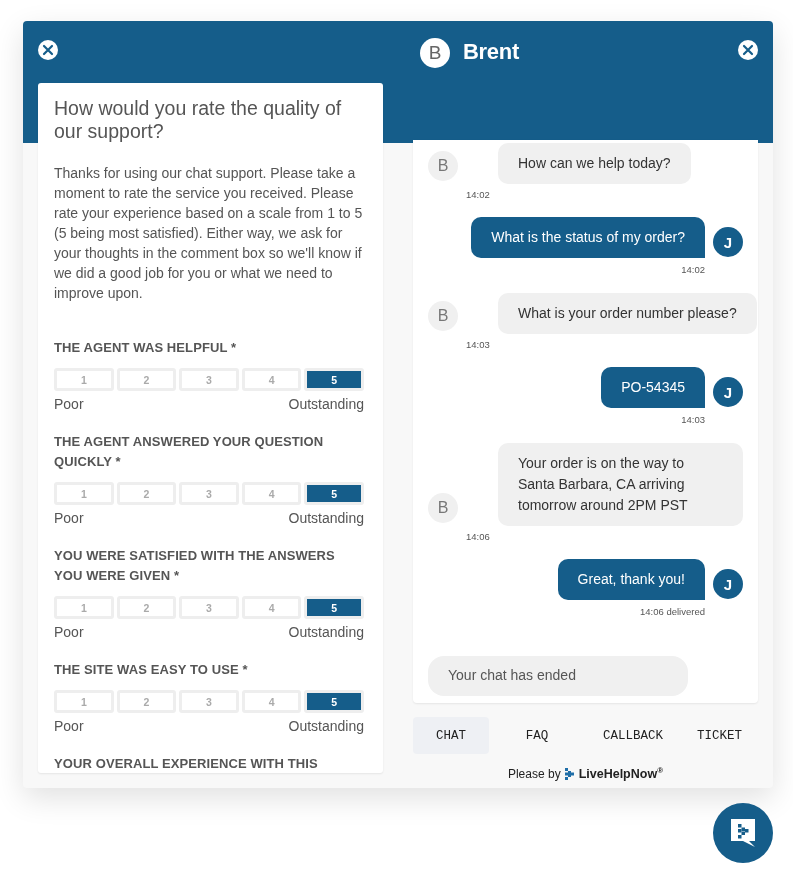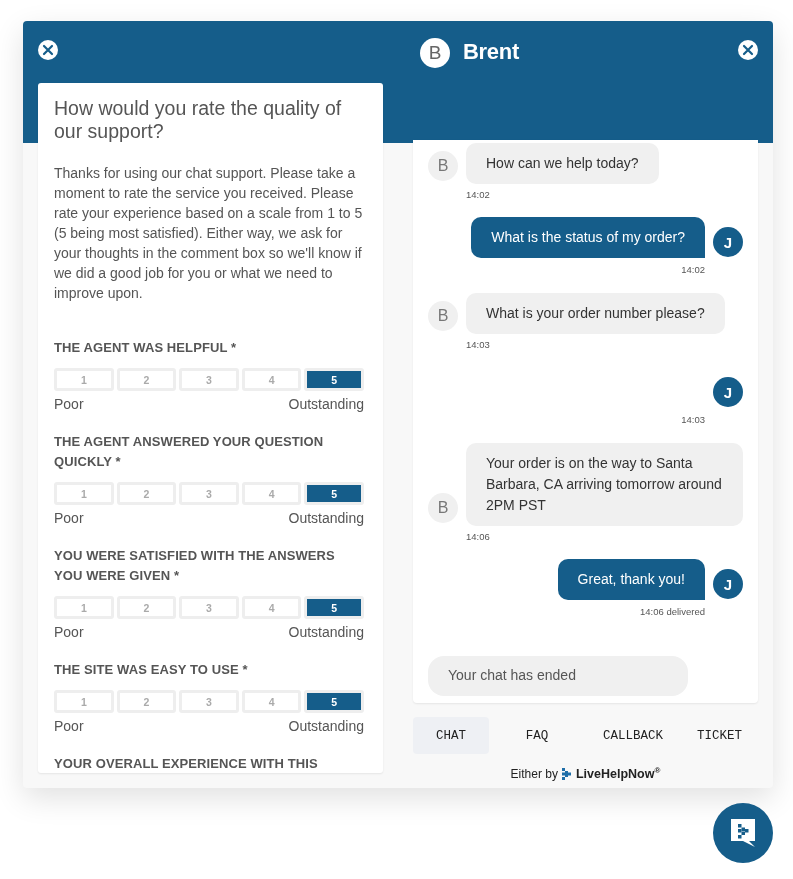--- a/index.html
+++ b/index.html
@@ -71,21 +71,21 @@
     font-size: 10.4px; line-height: 15.5px; color: #3a3a3a;
   }
   .notice a { color: #2a7bbf; text-decoration: none; }
   .chat-card {
     position: absolute; left: 390px; top: 119px; width: 345px; height: 563px;
     background: #fff; border-radius: 0 0 4px 4px; overflow: hidden;
     box-shadow: 0 1px 2px rgba(0,0,0,0.08);
   }
   .msg { position: absolute; }
   .bubble {
-    border-radius: 10px; font-size: 14px; line-height: 21px; padding: 10px 20px;
+    border-radius: 10px; font-size: 14px; line-height: 21px; padding: 10px 20px; margin-left: 32px;
   }
   .bubble.agent { background: #f0f0f0; color: #333; }
   .bubble.visitor { background: #155d8a; color: #fff; text-align: center; border-bottom-right-radius: 0; }
   .av {
     position: absolute; width: 30px; height: 30px; border-radius: 50%;
     display: flex; align-items: center; justify-content: center; font-size: 16px;
   }
   .av.agent { background: #f0f0f0; color: #777; }
   .av.visitor { background: #155d8a; color: #fff; font-weight: bold; font-size: 15px; }
   .ts { position: absolute; font-size: 9.5px; color: #555; white-space: nowrap; }
@@ -217,20 +217,23 @@
     </div>
     <div class="av visitor" style="left:300px; top:87px">J</div>
     <div class="ts" style="right:53px; top:124px">14:02</div>
 
     <div class="av agent" style="left:15px; top:161px">B</div>
     <div class="msg" style="left:53px; top:153px">
       <div class="bubble agent">What is your order number please?</div>
     </div>
     <div class="ts" style="left:53px; top:199px">14:03</div>
 
+    <div class="msg" style="right:53px; top:227px">
+      <div class="bubble visitor">PO-54345</div>
+    </div>
     <div class="av visitor" style="left:300px; top:237px">J</div>
     <div class="ts" style="right:53px; top:274px">14:03</div>
 
     <div class="av agent" style="left:15px; top:353px">B</div>
     <div class="msg" style="left:53px; top:303px; width:277px">
       <div class="bubble agent">Your order is on the way to Santa Barbara, CA arriving tomorrow around 2PM PST</div>
     </div>
     <div class="ts" style="left:53px; top:391px">14:06</div>
 
     <div class="msg" style="right:53px; top:419px">
@@ -244,21 +247,21 @@
   </div>
 
   <div class="tabs">
     <div class="tab active" style="width:76px">CHAT</div>
     <div class="tab" style="width:96px">FAQ</div>
     <div class="tab" style="width:96px">CALLBACK</div>
     <div class="tab" style="width:77px">TICKET</div>
   </div>
 
   <div class="powered">
-    <span>Either by</span>
+    <span>Please by</span>
     <svg width="10" height="12" viewBox="0 0 10 12">
       <rect x="0" y="0" width="3" height="3" fill="#1f6ea8"></rect>
         <rect x="3" y="3" width="3" height="3" fill="#1f6ea8"></rect>
       <rect x="6" y="4.5" width="3" height="3" fill="#1f6ea8"></rect>
         <rect x="3" y="6" width="3" height="3" fill="#1f6ea8"></rect>
       <rect x="0" y="9" width="3" height="3" fill="#1f6ea8"></rect>
         <rect x="0" y="4.5" width="3" height="3" fill="#1f6ea8"></rect>
     </svg>
     <span class="brand"><span>LiveHelpNow</span><sup>®</sup></span>
   </div>

